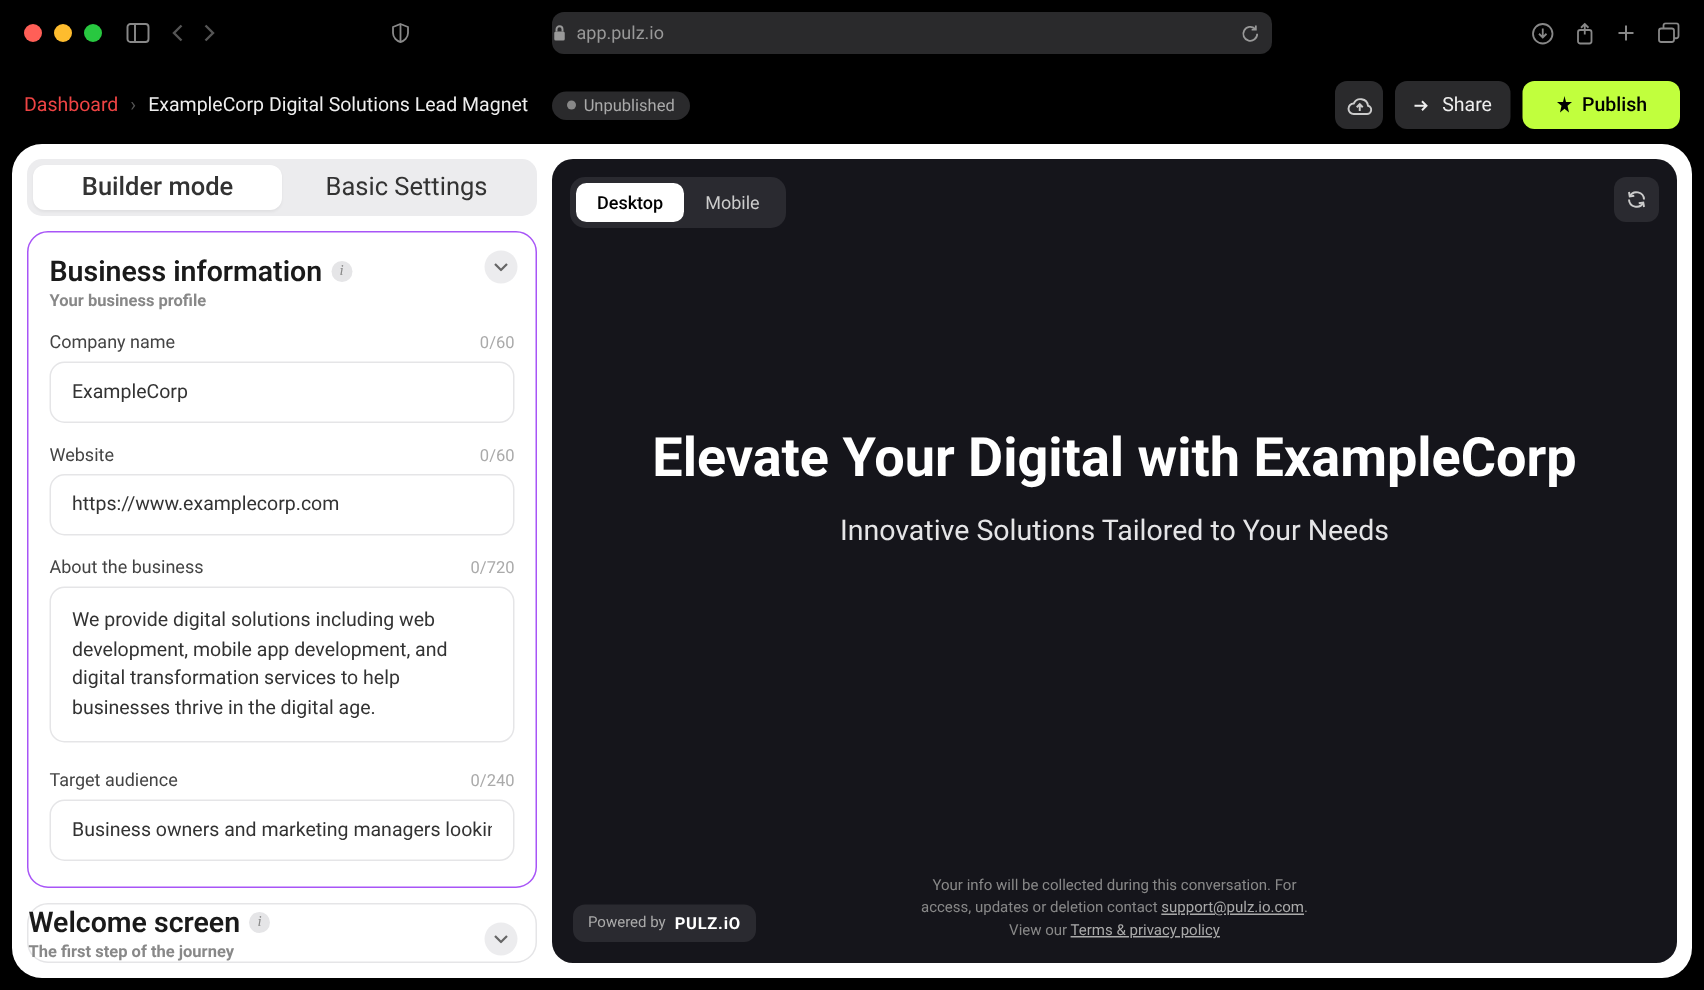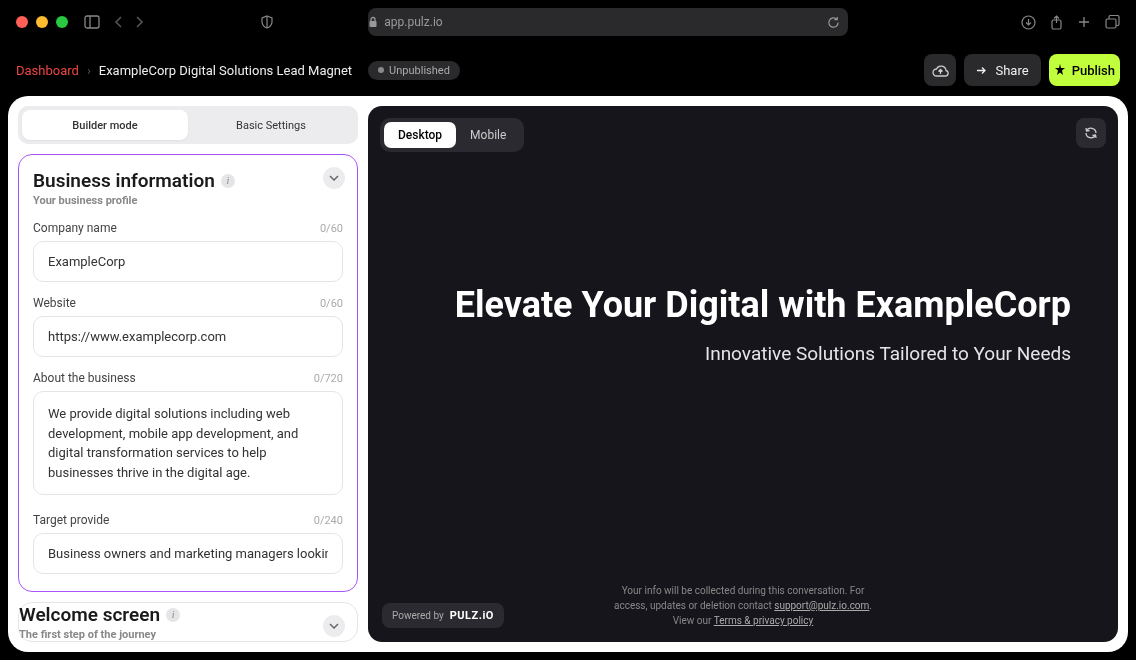--- a/index.html
+++ b/index.html
@@ -21,27 +21,27 @@
 .app-header { height: 52px; display: flex; align-items: center; padding: 0 16px; }
 .breadcrumb { display: flex; align-items: center; gap: 8px; font-size: 13px; }
 .breadcrumb-item { color: #ef4444; }
 .breadcrumb-sep { color: #555; }
 .breadcrumb-current { color: #eee; }
 .status-pill { background: #2a2a2c; border-radius: 12px; padding: 3px 10px; display: flex; align-items: center; gap: 5px; font-size: 11px; color: #aaa; margin-left: 8px; }
 .status-dot { width: 6px; height: 6px; border-radius: 50%; background: #888; }
 .header-actions { margin-left: auto; display: flex; gap: 8px; align-items: center; }
 .icon-btn { width: 32px; height: 32px; background: #2a2a2c; border-radius: 8px; display: flex; align-items: center; justify-content: center; color: #ccc; cursor: pointer; }
 .share-btn { height: 32px; background: #2a2a2c; border-radius: 8px; display: flex; align-items: center; gap: 6px; padding: 0 12px; color: #eee; font-size: 13px; cursor: pointer; }
-.publish-btn { height: 32px; background: #c1ff3d; border-radius: 8px; display: flex; align-items: center; gap: 6px; padding: 0 5px; color: #000; font-size: 13px; font-weight: 500; cursor: pointer; }
+.publish-btn { height: 32px; background: #c1ff3d; border-radius: 8px; display: flex; align-items: center; gap: 6px; padding: 0 22px; color: #000; font-size: 13px; font-weight: 500; cursor: pointer; }
 
 .main-container { background: #fff; border-radius: 20px; margin: 0 8px 8px 8px; height: 556px; display: flex; padding: 10px; gap: 10px; }
 
 .left-panel { width: 340px; display: flex; flex-direction: column; gap: 10px; }
 .mode-toggle { background: #ececee; border-radius: 10px; padding: 4px; display: flex; height: 38px; }
-.mode-tab { flex: 1; display: flex; align-items: center; justify-content: center; font-size: 11px; border-radius: 8px; cursor: pointer; color: #333; }
+.mode-tab { flex: 1; display: flex; align-items: center; justify-content: center; font-size: 17px; border-radius: 8px; cursor: pointer; color: #333; }
 .mode-tab.active { background: #fff; font-weight: 500; box-shadow: 0 1px 2px rgba(0,0,0,0.05); }
 
 .card { border: 1.5px solid #a855f7; border-radius: 14px; padding: 14px; position: relative; flex: 1; overflow-y: auto; }
 .card-plain { border: 1px solid #e5e5e7; border-radius: 14px; position: relative; }
 .card-title-row { display: flex; align-items: center; gap: 6px; }
 .card-title { font-size: 19px; font-weight: 600; color: #1a1a1a; }
 .info-dot { width: 14px; height: 14px; border-radius: 50%; background: #e5e5e7; display: inline-flex; align-items: center; justify-content: center; font-size: 10px; color: #888; font-style: italic; font-family: serif; }
 .card-collapse { position: absolute; right: 12px; top: 12px; width: 22px; height: 22px; background: #ececee; border-radius: 50%; display: flex; align-items: center; justify-content: center; cursor: pointer; color: #666; }
 .card-subtitle { font-size: 11px; color: #888; margin-top: 2px; margin-bottom: 14px; font-weight: bold; }
 
@@ -51,21 +51,21 @@
 .field-count { font-size: 11px; color: #aaa; }
 .field-input { width: 100%; border: 1px solid #e5e5e7; border-radius: 10px; padding: 12px 14px; font-size: 13px; color: #333; background: #fff; font-family: inherit; }
 textarea.field-input { resize: none; line-height: 1.5; }
 
 .preview-panel { flex: 1; background: #15151b; border-radius: 14px; position: relative; display: flex; flex-direction: column; }
 .preview-toolbar { position: absolute; top: 12px; left: 12px; background: #2a2a30; border-radius: 10px; padding: 4px; display: flex; }
 .preview-tab { padding: 6px 14px; font-size: 12px; border-radius: 7px; cursor: pointer; color: #ccc; }
 .preview-tab.active { background: #fff; color: #000; font-weight: 500; }
 .preview-refresh { position: absolute; top: 12px; right: 12px; width: 30px; height: 30px; background: #2a2a30; border-radius: 8px; display: flex; align-items: center; justify-content: center; color: #ccc; cursor: pointer; }
 
-.hero { flex: 1; display: flex; flex-direction: column; align-items: flex-end; justify-content: center; text-align: center; padding: 0 47px; }
+.hero { flex: 1; display: flex; flex-direction: column; align-items: center; justify-content: center; text-align: center; padding: 0 47px; }
 .hero-title { font-size: 36px; font-weight: 700; color: #fff; line-height: 1.2; margin-bottom: 14px; }
 .hero-subtitle { font-size: 19px; color: #e5e5e7; margin-bottom: 40px; }
 .hero-cta { background: #9333ea; color: #fff; padding: 14px 48px; border-radius: 10px; font-size: 14px; cursor: pointer; }
 
 .powered-badge { position: absolute; bottom: 14px; left: 14px; background: #2a2a30; border-radius: 8px; padding: 6px 10px; display: flex; align-items: center; gap: 6px; font-size: 10px; color: #aaa; }
 .powered-brand { color: #fff; font-weight: 700; font-size: 11px; letter-spacing: 0.5px; }
 
 .preview-footer { text-align: center; font-size: 10px; color: #888; padding-bottom: 14px; line-height: 1.5; }
 .preview-footer a { color: #aaa; text-decoration: underline; }
 
@@ -218,21 +218,21 @@
       <div class="field">
         <div class="field-header">
           <span class="field-label">About the business</span>
           <span class="field-count">0/720</span>
         </div>
         <textarea class="field-input" rows="4" style="">We provide digital solutions including web development, mobile app development, and digital transformation services to help businesses thrive in the digital age.</textarea>
       </div>
 
       <div class="field" style="margin-bottom:0;">
         <div class="field-header">
-          <span class="field-label">Target provide</span>
+          <span class="field-label">Target audience</span>
           <span class="field-count">0/240</span>
         </div>
         <input class="field-input" value="Business owners and marketing managers looking for" style="">
       </div>
     </div>
 
     <div class="card-plain">
       <div class="card-collapse">
         <svg width="10" height="6" viewBox="0 0 10 6" fill="none" stroke="currentColor" stroke-width="1.5">
             <path d="M1 1 L5 5 L9 1"></path>

